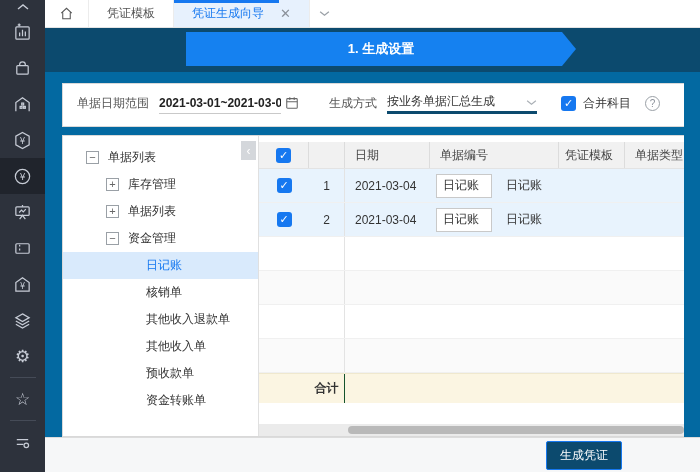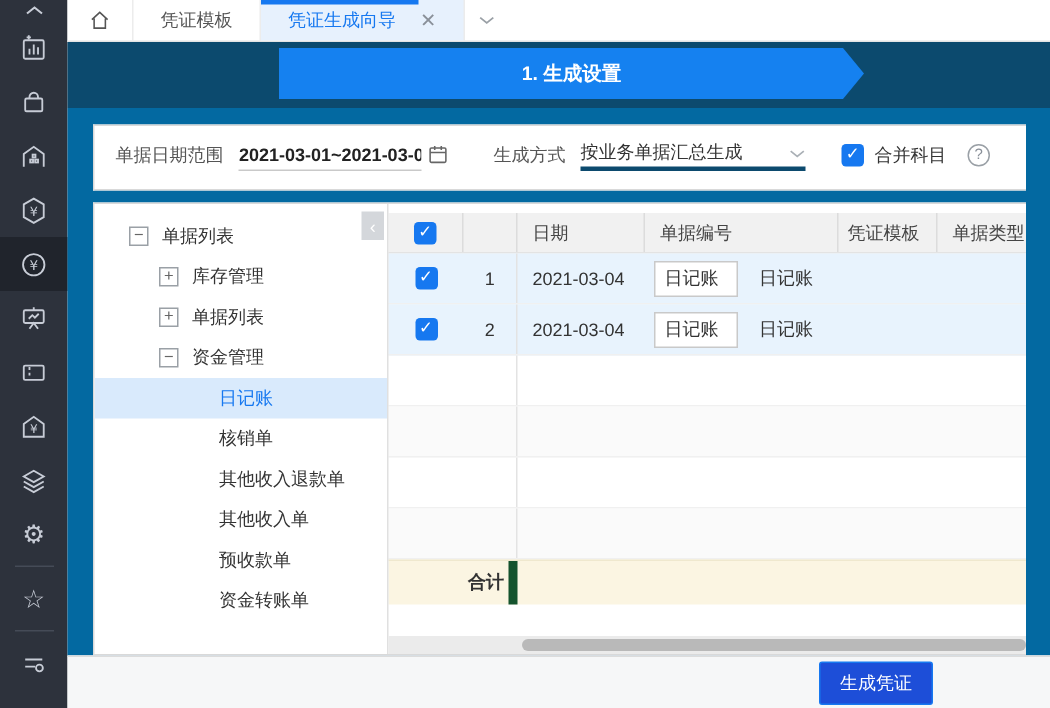--- a/index.html
+++ b/index.html
@@ -75,29 +75,29 @@
   .c-type{flex:1;padding-left:10px}
   .t-header .cell{border-right:1px solid #dcdcdc}
   .t-header .c-type{border-right:none}
   .t-body .c-num{border-right:1px solid #e3e3e3}
   .t-row{height:34px;display:flex;align-items:stretch;border-bottom:1px solid #f0f0f0}
   .t-row.sel{background:#e8f3fd}
   .t-row.alt{background:#fafafa}
   .link{color:#3e80e8;text-decoration:underline;cursor:pointer}
   .tpl-input{width:56px;height:24px;border:1px solid #c9c9c9;background:#fff;display:flex;align-items:center;padding-left:6px}
   .t-total{height:30px;background:#fbf5e2;display:flex;align-items:stretch;border-top:1px solid #efe8ce}
-  .t-total .c-num{font-weight:bold;border-right:6px solid #14532d}
+  .t-total .c-num{font-weight:bold;border-right:1px solid #14532d}
   .h-scroll{height:12px;background:#ebebeb;position:relative;margin-top:auto}
   .h-thumb{position:absolute;left:89px;right:0;top:2px;height:8px;background:#b9b9b9;border-radius:4px;cursor:pointer}
 
   
   .footer{height:35px;background:#f6f7f8;border-top:1px solid #dcdcdc;display:flex;align-items:center;
     justify-content:flex-end;gap:14px;padding-right:78px;flex-shrink:0}
   .btn{font-family:inherit;font-size:12px;border-radius:2px;padding:5px 13px;cursor:pointer}
-  .btn-primary{background:#1d4ed8;border:1px solid #1678f0;color:#fff}
+  .btn-primary{background:#0c4a6e;border:1px solid #1678f0;color:#fff}
   .btn-default{background:#fff;border:1px solid #c9c9c9;color:#333;padding:5px 16px}
 </style>
 </head>
 <body>
 
 <aside class="sidebar">
   <div class="side-chevron">
     <svg width="12" height="8" viewBox="0 0 12 8">
         <polyline points="1,6 6,2 11,6" fill="none" stroke="#c7ccd6" stroke-width="1.4"></polyline>
       </svg>

